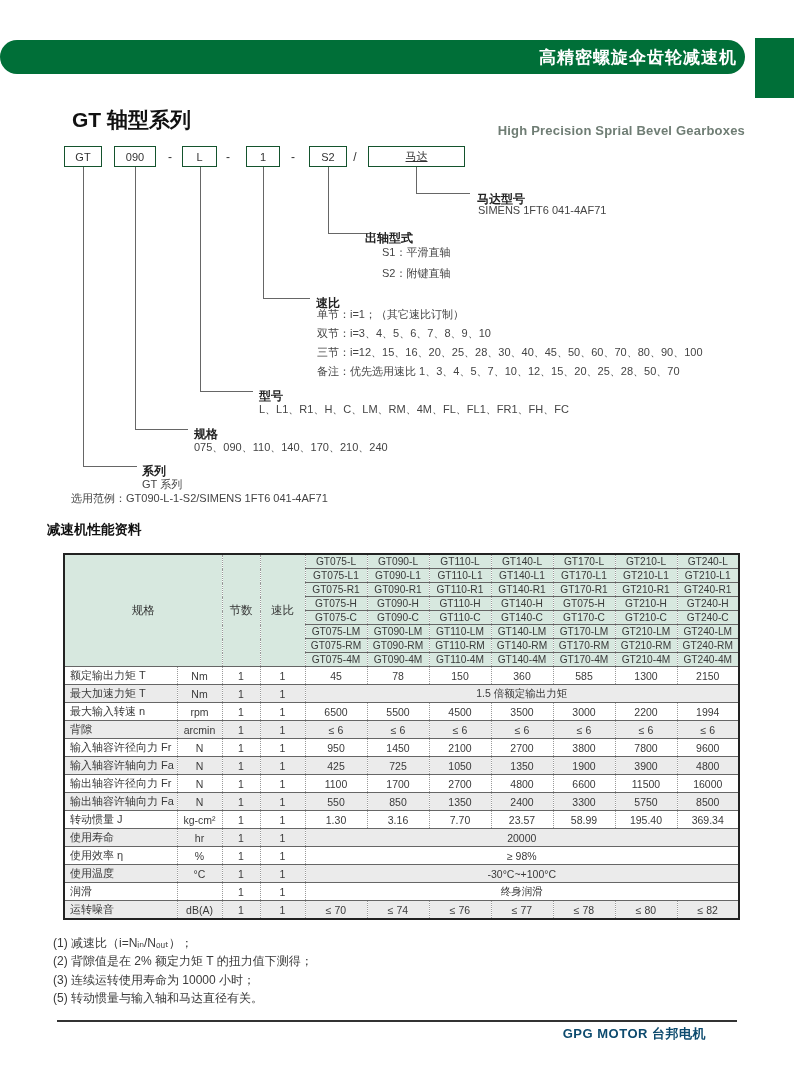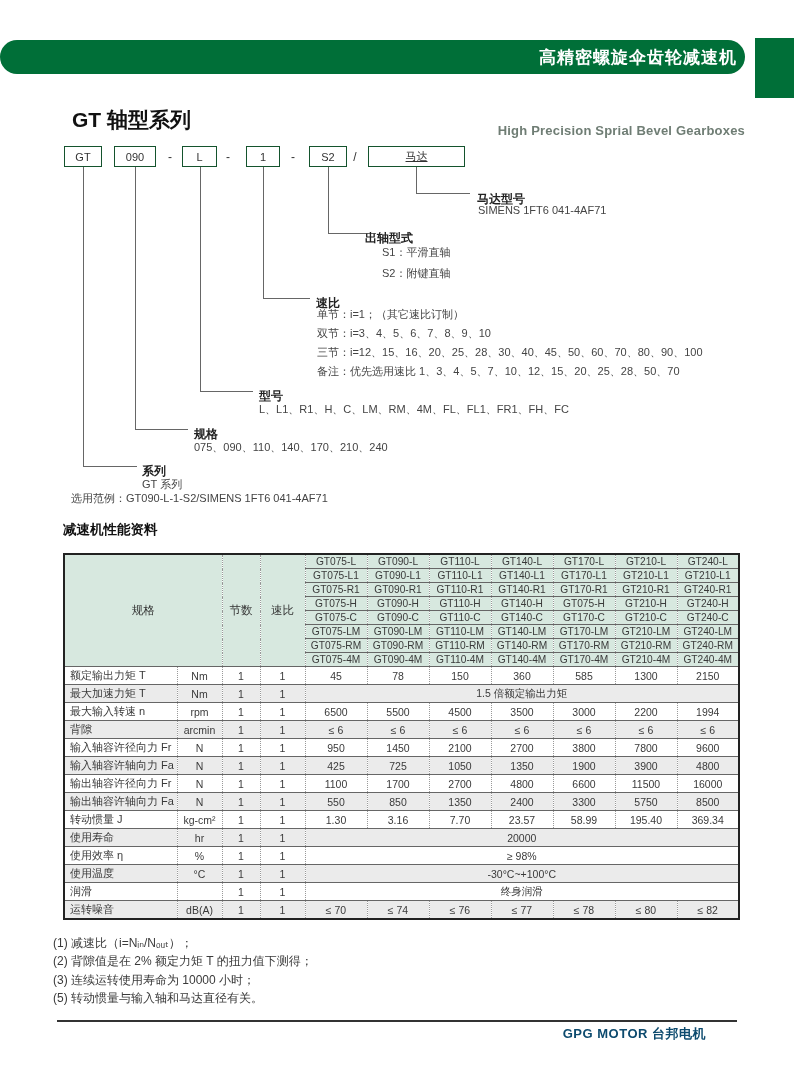--- a/index.html
+++ b/index.html
@@ -29,21 +29,21 @@
   .code-sep{
     position:absolute;top:146px;height:21px;width:10px;display:flex;align-items:center;justify-content:center;
     font-size:12px;color:#333;
   }
   .vline{position:absolute;width:1px;background:#666;}
   .hline{position:absolute;height:1px;background:#666;}
   .anno-label{position:absolute;font-size:12px;font-weight:bold;color:#222;margin-top:8px;}
   .anno-text{position:absolute;font-size:11px;color:#444;white-space:nowrap;}
   .example-line{position:absolute;left:57px;top:491px;font-size:11px;color:#444;margin-left:14px;}
   
-  .table-title{position:absolute;left:63px;top:521px;font-size:13.5px;font-weight:bold;color:#111;}
+  .table-title{position:absolute;left:47px;top:521px;font-size:13.5px;font-weight:bold;color:#111;}
   table.spec{
     position:absolute;left:63px;top:553px;border-collapse:collapse;table-layout:fixed;
     width:675px;border:2px solid #222;font-size:10.5px;color:#3a3a3a;
   }
   table.spec td{
     border-top:1px solid #666;border-left:1px dotted #999;
     text-align:center;padding:0;overflow:hidden;white-space:nowrap;
   }
   table.spec thead td{background:#D7E8DF;height:13px;font-size:10.2px;}
   table.spec thead td.hdr-left{font-size:11.5px;color:#333;}

